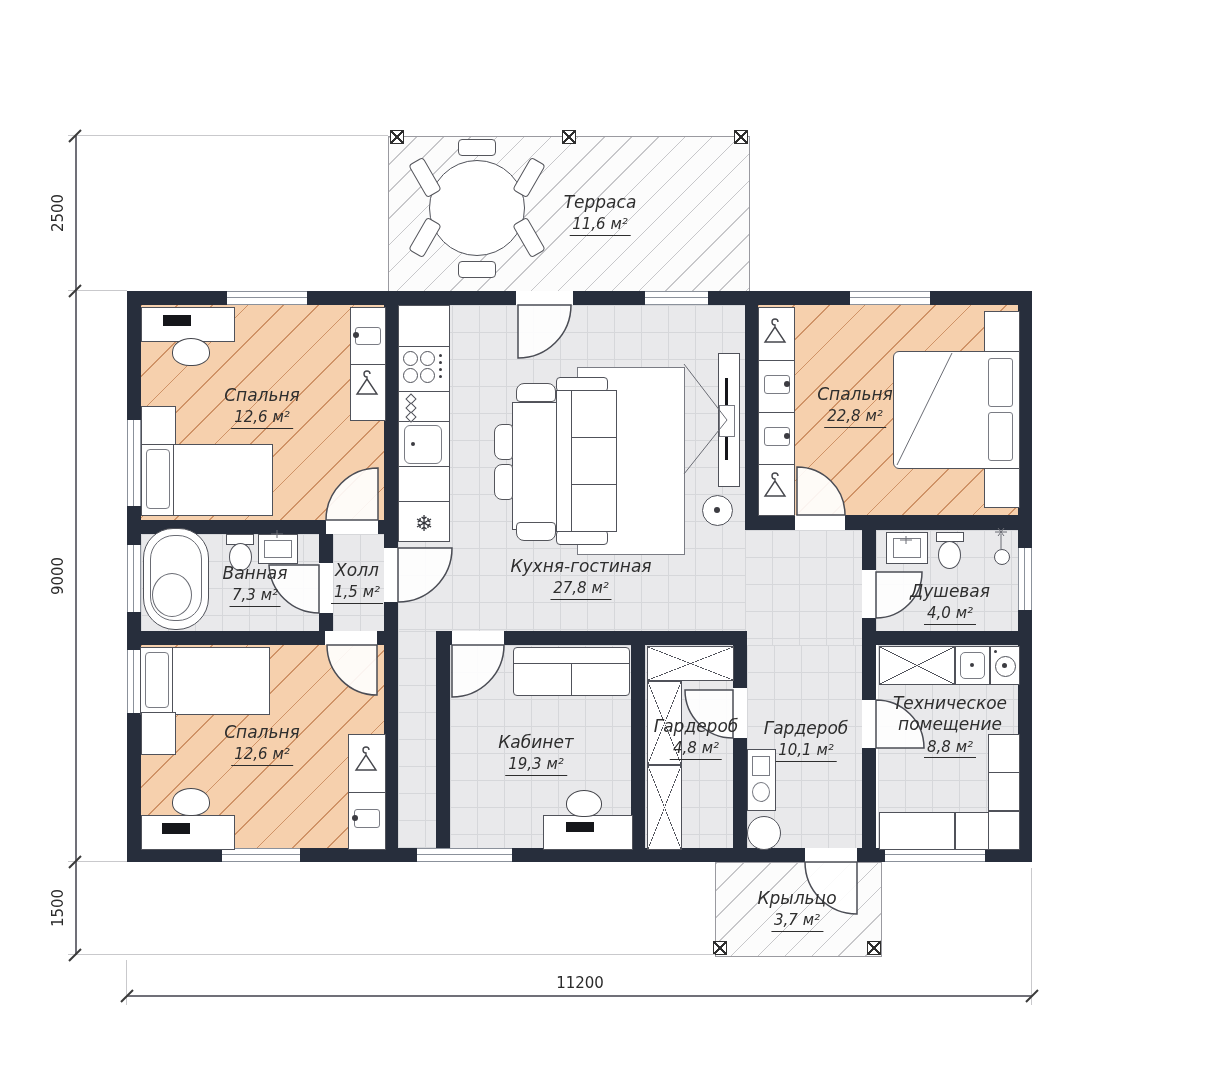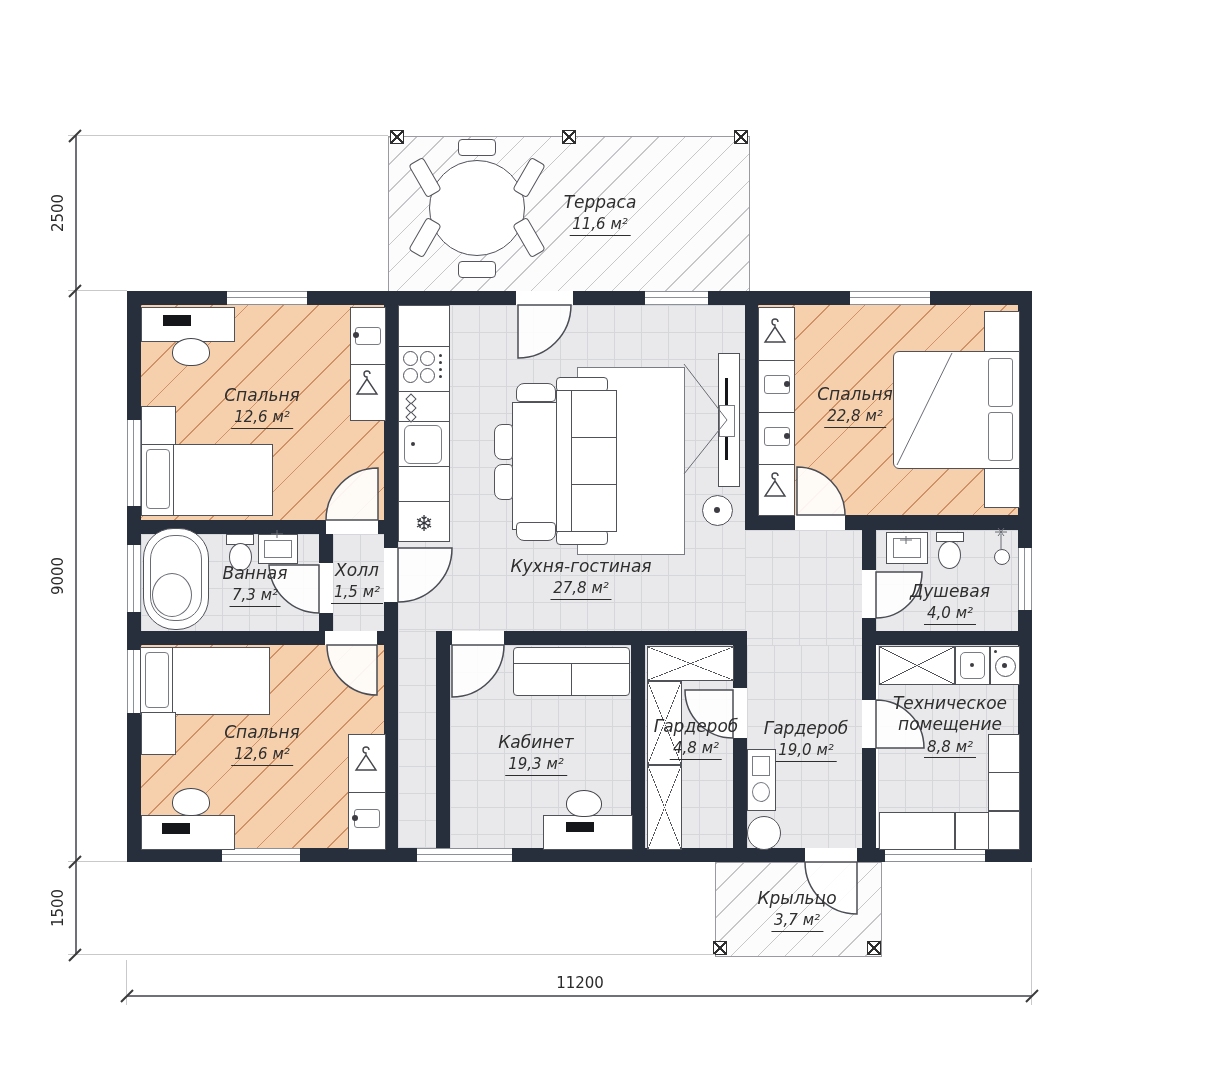--- a/index.html
+++ b/index.html
@@ -332,21 +332,21 @@
   <div class="rlabel" style="left:536px;top:732px">
     <div class="rname">Кабинет</div>
     <div class="rarea">19,3 м²</div>
   </div>
   <div class="rlabel" style="left:696px;top:716px">
     <div class="rname">Гардероб</div>
     <div class="rarea">4,8 м²</div>
   </div>
   <div class="rlabel" style="left:806px;top:718px">
     <div class="rname">Гардероб</div>
-    <div class="rarea">19,0 м²</div>
+    <div class="rarea">10,1 м²</div>
   </div>
   <div class="rlabel" style="left:950px;top:693px;width:150px">
     <div class="rname wrap">Техническое помещение</div>
     <div class="rarea">8,8 м²</div>
   </div>
   <div class="rlabel" style="left:797px;top:888px">
     <div class="rname">Крыльцо</div>
     <div class="rarea">3,7 м²</div>
   </div>
 

